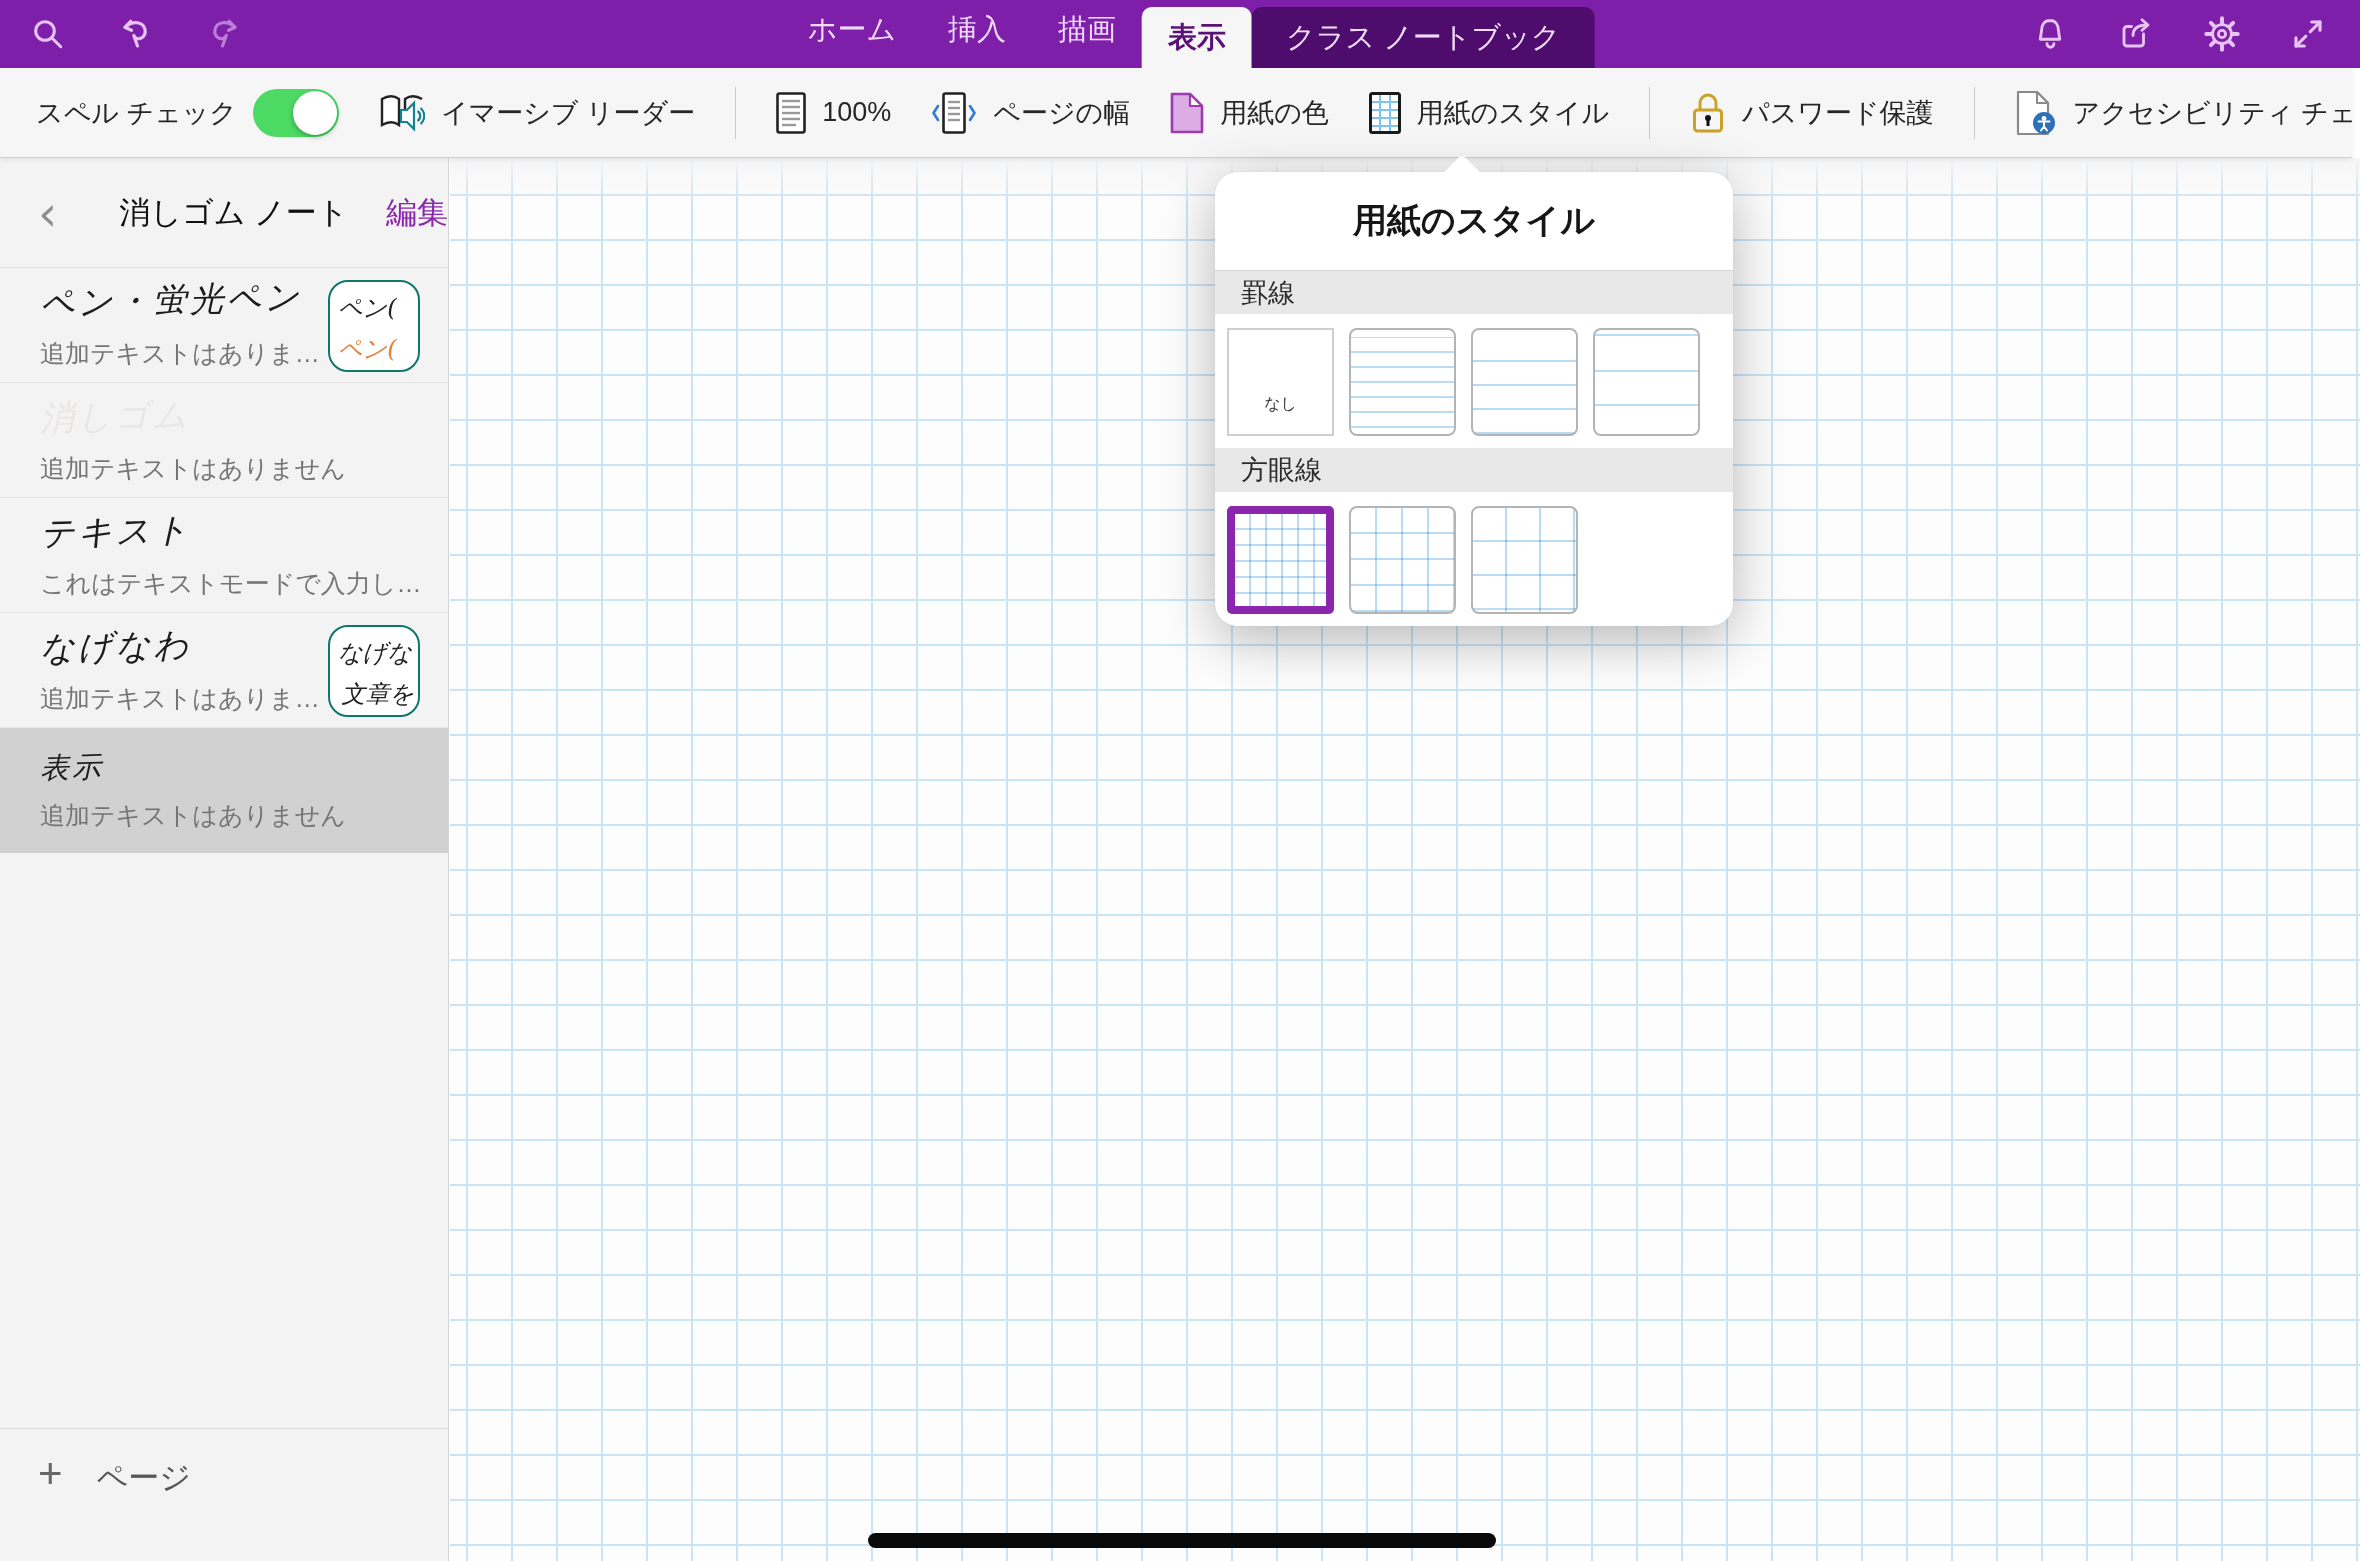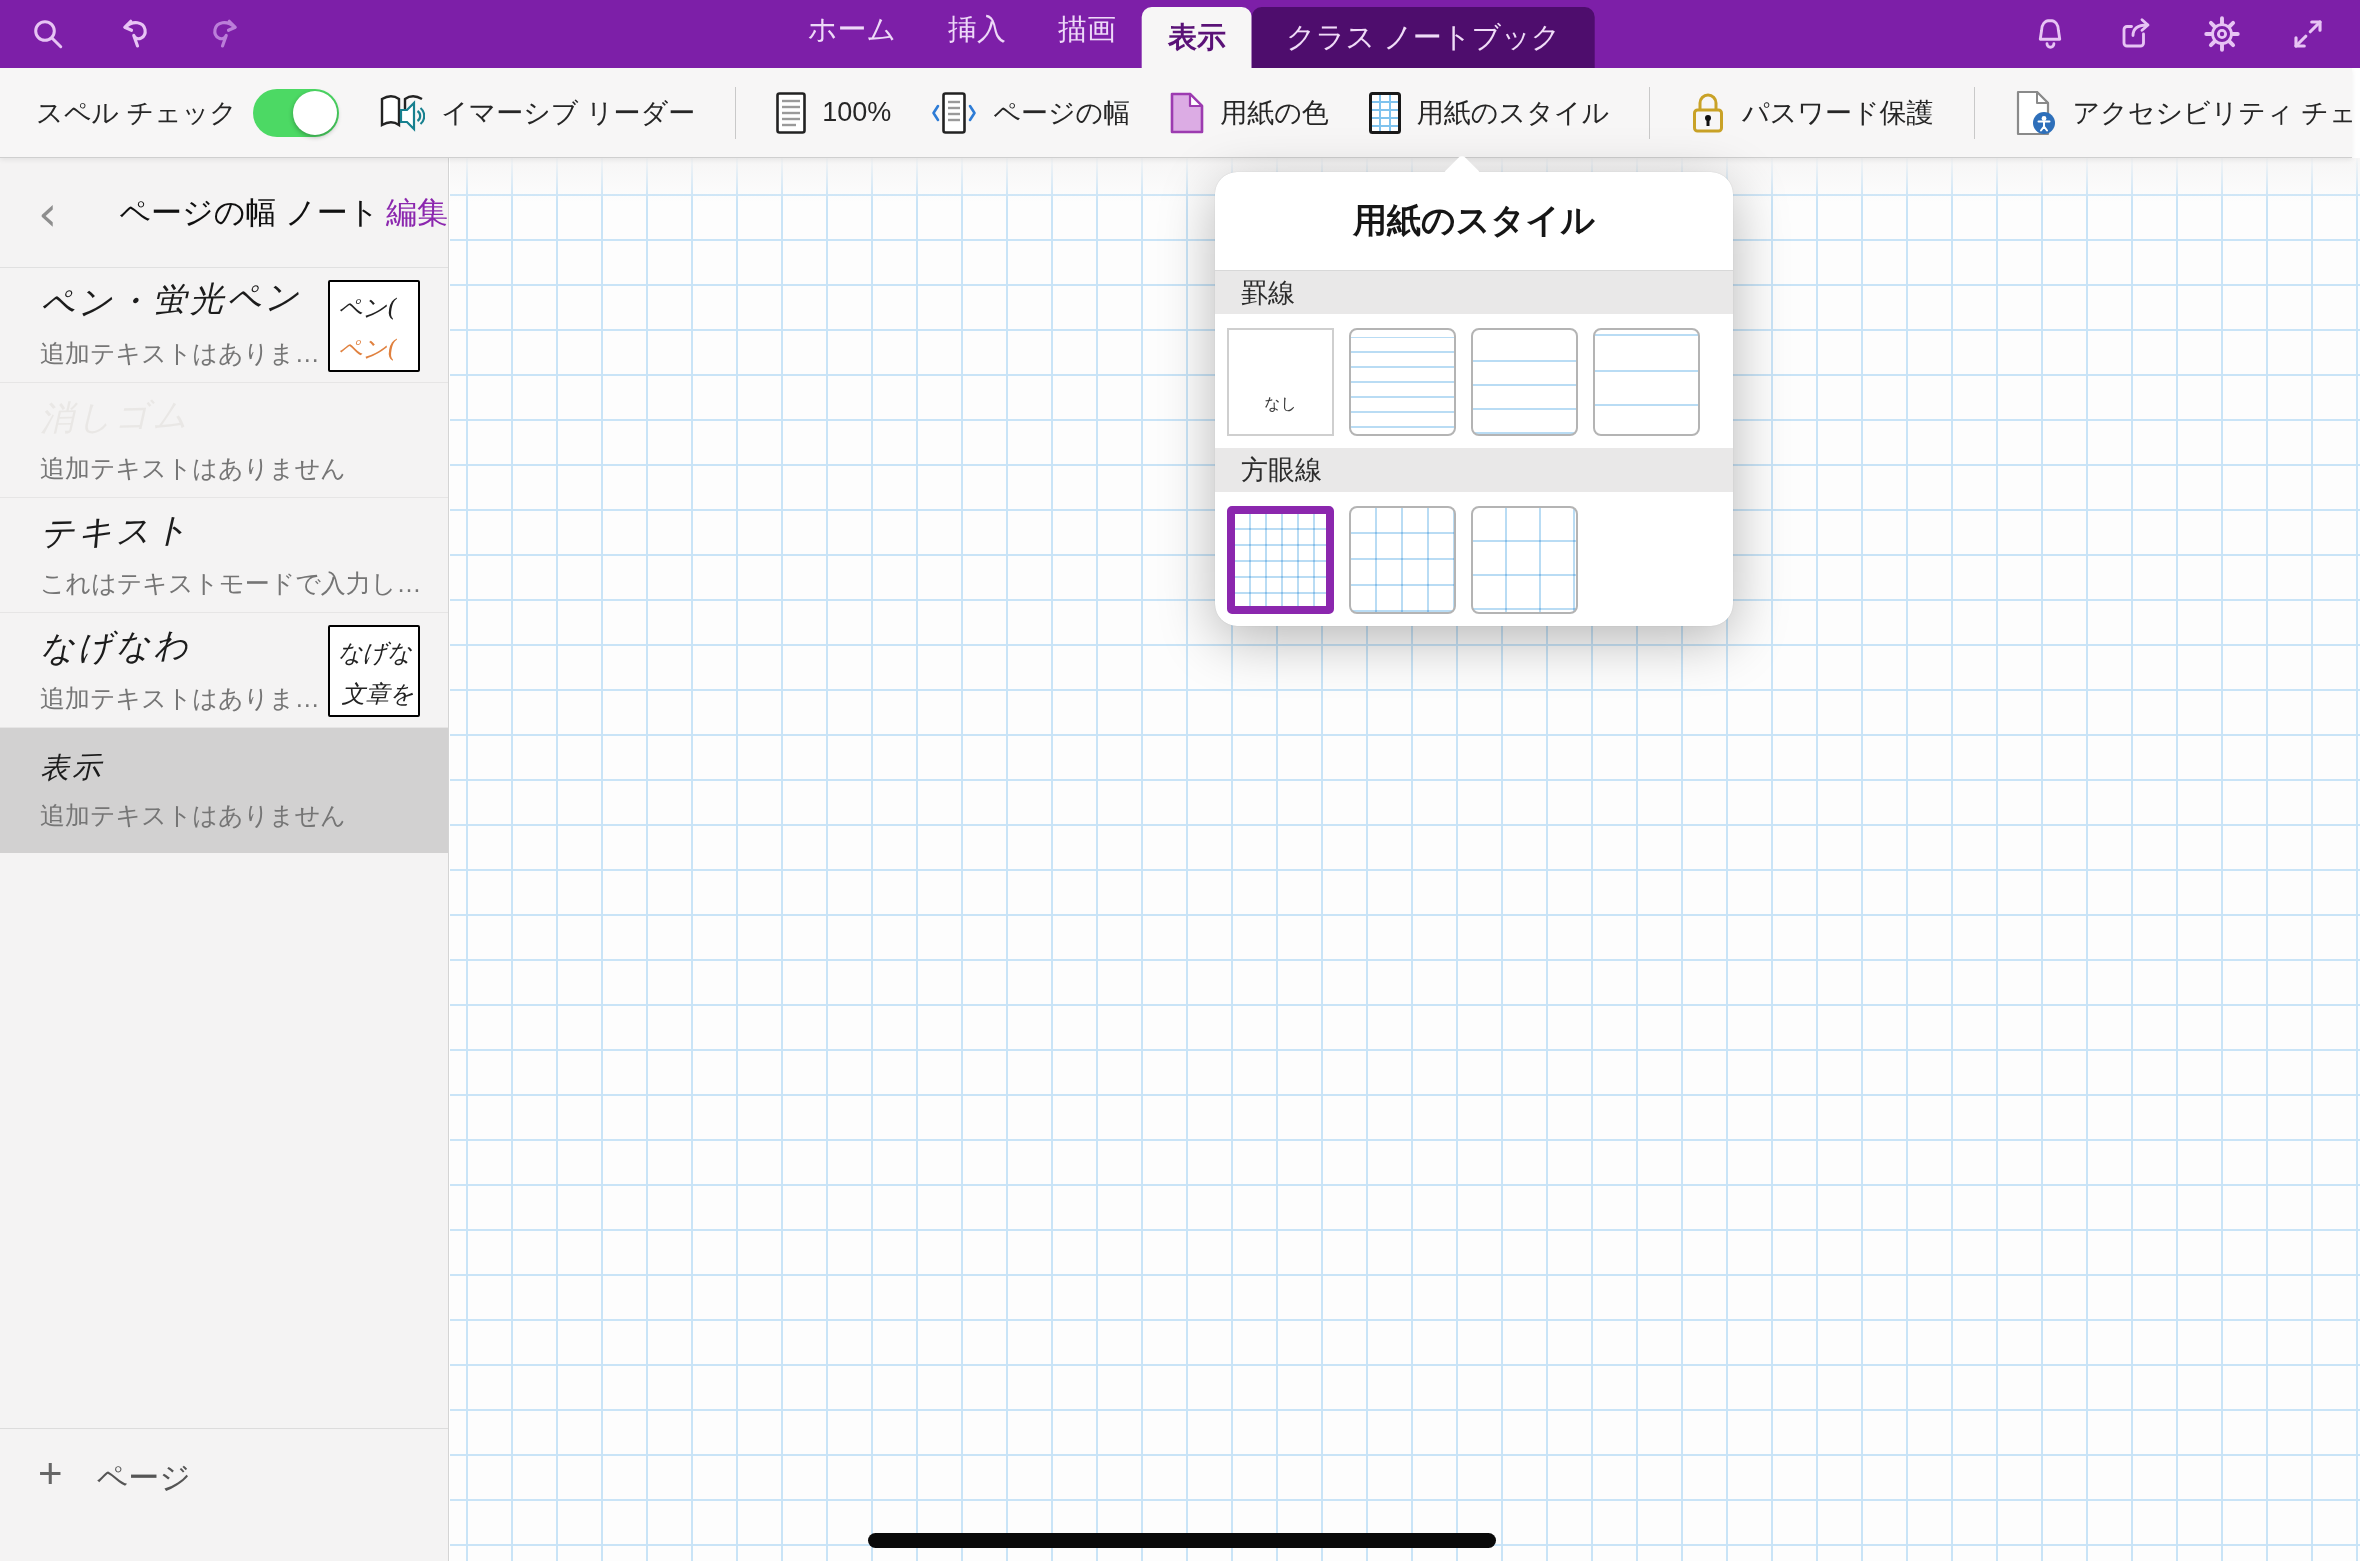--- a/index.html
+++ b/index.html
@@ -50,21 +50,21 @@
     display:flex; flex-direction:column; justify-content:center;
     border-bottom:1px solid #e6e5e5; }
   .page-item.selected { background:#d2d1d1; height:125px; border-bottom:none; }
   .hand { font-family:"DejaVu Serif","Liberation Serif",serif; font-style:italic;
     transform:rotate(-1.5deg); transform-origin:left; letter-spacing:3px; }
   .pi-title { font-size:34px; color:#1c1c1c; }
   .pi-title.faded { color:#e9e7e5; }
   .pi-title.small { font-size:29px; }
   .pi-sub { font-size:25px; color:#757575; margin-top:10px; }
   .thumb { position:absolute; right:28px; top:12px; width:92px; height:92px;
-    background:#fff; border:2px solid #000000; border-radius:2px;
+    background:#fff; border:2px solid #0f766e; border-radius:20px;
     overflow:hidden; padding:6px 4px 0 8px; }
   .thumb .tl { font-family:"DejaVu Serif","Liberation Serif",serif; font-style:italic;
     font-size:24px; color:#222; line-height:1.7; white-space:nowrap; }
   .thumb .tl.orange { color:#e0813f; }
   .add-page { position:absolute; left:0; right:0; bottom:0; height:133px;
     border-top:1px solid #dcdcdc; display:flex; align-items:flex-start;
     padding:28px 0 0 38px; gap:34px; color:#555; font-size:31px; }
   .plus { font-size:42px; color:#666; line-height:.8; }
 
   
@@ -275,21 +275,21 @@
         <circle cx="29" cy="28.5" r="2.4" fill="#fff"></circle>
         <path d="M23.5 31.5 H34.5 M29 31.5 V37 M26 40.5 L29 36.5 L32 40.5" fill="none" stroke="#fff" stroke-width="2" stroke-linecap="round" stroke-linejoin="round"></path>
         </svg>
       <span>アクセシビリティ チェック</span>
     </div>
   </div>
 
   <aside class="sidebar">
     <div class="s-header">
       <span class="back">‹</span>
-      <span class="s-title">ページの幅 ノート</span>
+      <span class="s-title">消しゴム ノート</span>
       <span class="edit">編集</span>
     </div>
 
     <div class="page-item">
       <div class="pi-title hand">ペン・蛍光ペン</div>
       <div class="pi-sub">追加テキストはありま…</div>
       <div class="thumb">
         <div class="tl">ペン(</div>
         <div class="tl orange">ペン(</div>
       </div>

